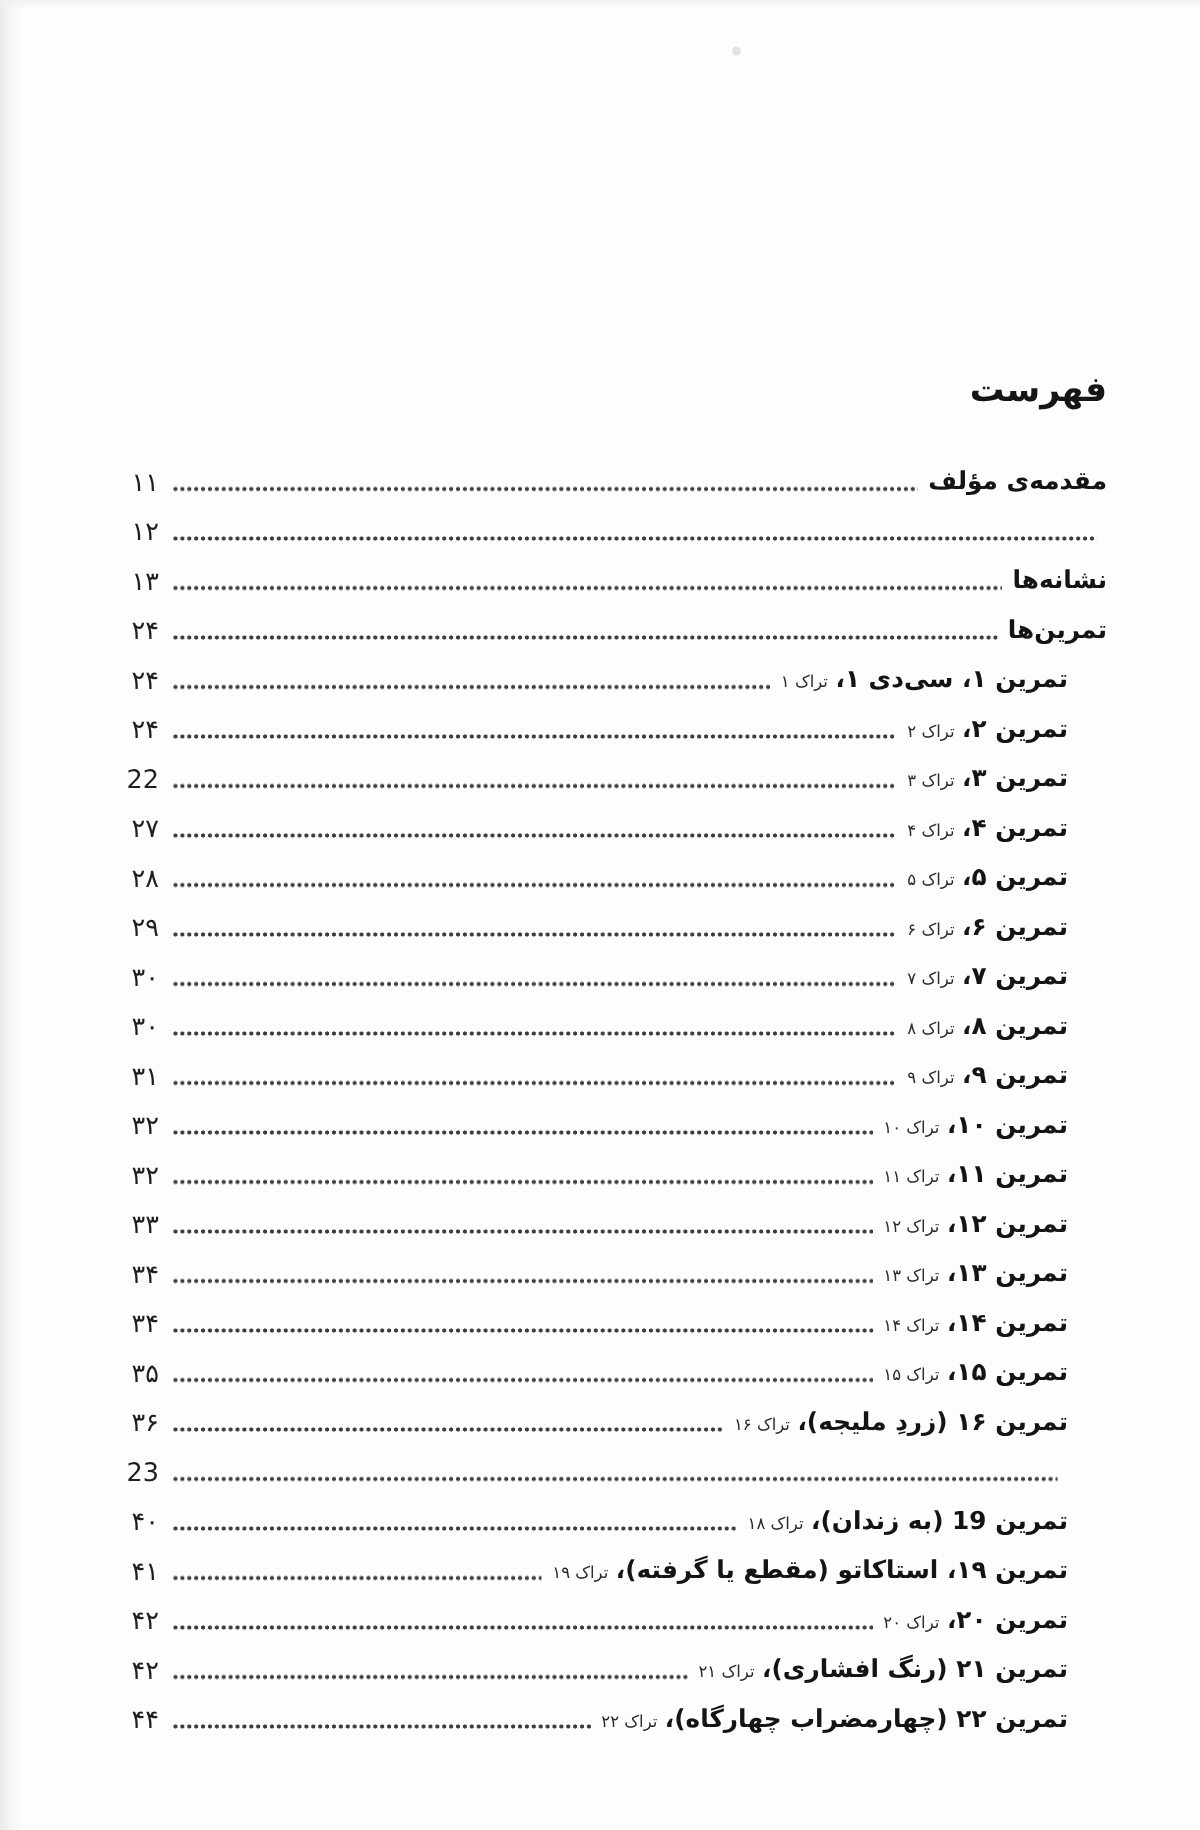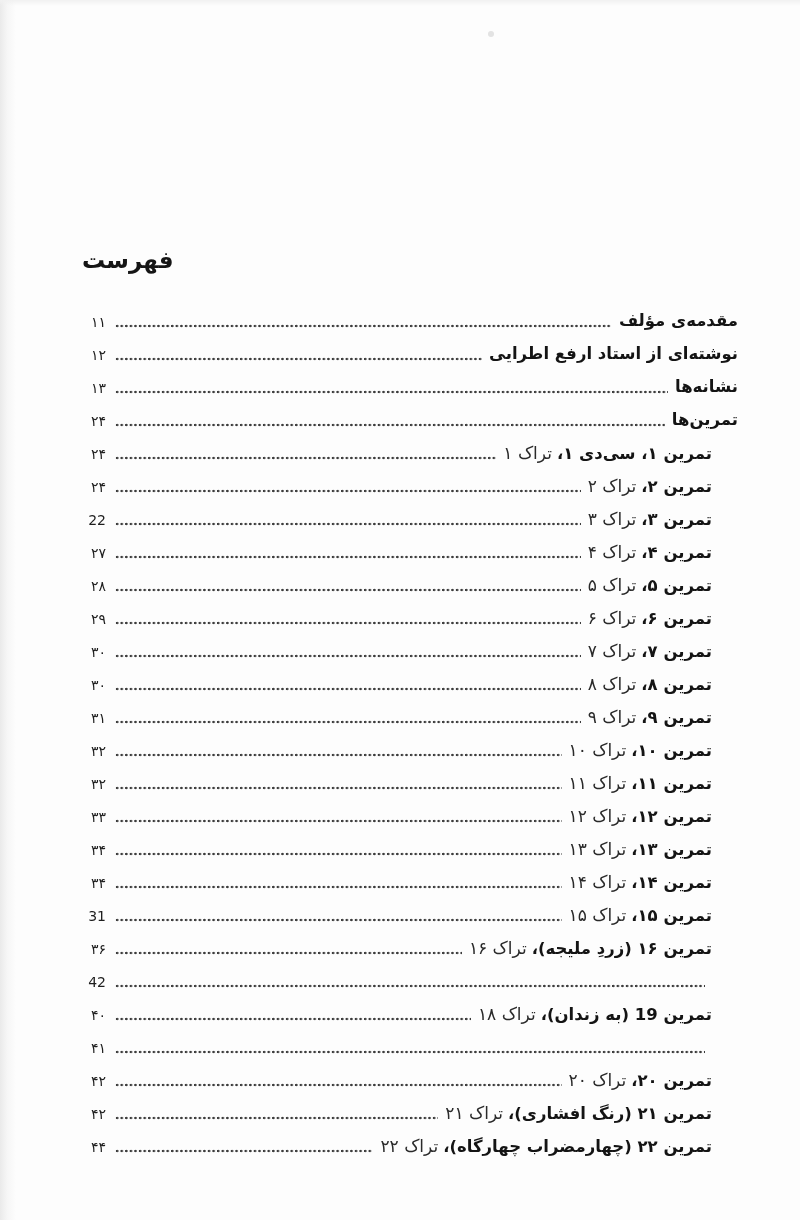--- a/index.html
+++ b/index.html
@@ -26,49 +26,49 @@
   .scan-speck {
     position: absolute; left: 488px; top: 31px; width: 6px; height: 6px;
     border-radius: 50%; background: #e3e3e3;
   }
   .page {
     position: relative;
     padding: 247px 62px 0 82px;
     direction: rtl;
   }
   .title {
-    text-align: left;
+    text-align: right;
     font-size: 23px;
     font-weight: bold;
     color: #151515;
   }
   .toc { margin-top: 31px; }
   .toc-row {
     display: flex;
     align-items: center;
     height: 33px;
     font-size: 16.5px;
   }
   .toc-row.indent { padding-right: 26px; }
   .entry { white-space: nowrap; text-align: right; }
   .entry b { font-weight: bold; color: #141414; }
-  .reg { font-weight: 400; margin-right: 5px; font-size: 17px; color: #2a2a2a; }
+  .reg { font-weight: 400; margin-right: 5px; font-size: 11px; color: #2a2a2a; }
   .reg:empty { display: none; }
   .leader {
     flex: 1;
     height: 6px;
     margin-top: 10px;      
     margin-right: 7px;     
     margin-left: 9px;      
     background-image: radial-gradient(circle at 2px 3px, #3c3c3c 1.15px, rgba(0,0,0,0) 1.6px);
     background-size: 4.6px 6px;
     background-repeat: repeat-x;
   }
   .page-num {
-    font-size: 14px;
+    font-size: 17px;
     min-width: 24px;
     text-align: right;
     color: #1e1e1e;
     transform: translateY(1px);
   }
 </style>
 </head>
 <body>
 
 <div class="scan-edge-left"></div>
@@ -80,21 +80,20 @@
 
   <div class="toc">
 
       <div class="toc-row">
         <span class="entry"><b>مقدمه‌ی مؤلف</b></span>
         <span class="leader"></span>
         <span class="page-num">۱۱</span>
       </div>
 
       <div class="toc-row">
-        <span class="entry"><b>نوشته‌ای از استاد ارفع اطرایی</b></span>
         <span class="leader"></span>
         <span class="page-num">۱۲</span>
       </div>
 
       <div class="toc-row">
         <span class="entry"><b>نشانه‌ها</b></span>
         <span class="leader"></span>
         <span class="page-num">۱۳</span>
       </div>
 
@@ -184,41 +183,42 @@
 
       <div class="toc-row indent">
         <span class="entry"><b>تمرین ۱۴،</b><span class="reg">تراک ۱۴</span></span>
         <span class="leader"></span>
         <span class="page-num">۳۴</span>
       </div>
 
       <div class="toc-row indent">
         <span class="entry"><b>تمرین ۱۵،</b><span class="reg">تراک ۱۵</span></span>
         <span class="leader"></span>
-        <span class="page-num">31</span>
+        <span class="page-num">۳۵</span>
       </div>
 
       <div class="toc-row indent">
         <span class="entry"><b>تمرین ۱۶ (زردِ ملیجه)،</b><span class="reg">تراک ۱۶</span></span>
         <span class="leader"></span>
         <span class="page-num">۳۶</span>
       </div>
 
       <div class="toc-row indent">
         <span class="leader"></span>
-        <span class="page-num">42</span>
+        <span class="page-num">23</span>
       </div>
 
       <div class="toc-row indent">
         <span class="entry"><b>تمرین 19 (به زندان)،</b><span class="reg">تراک ۱۸</span></span>
         <span class="leader"></span>
         <span class="page-num">۴۰</span>
       </div>
 
       <div class="toc-row indent">
+        <span class="entry"><b>تمرین ۱۹، استاکاتو (مقطع یا گرفته)،</b><span class="reg">تراک ۱۹</span></span>
         <span class="leader"></span>
         <span class="page-num">۴۱</span>
       </div>
 
       <div class="toc-row indent">
         <span class="entry"><b>تمرین ۲۰،</b><span class="reg">تراک ۲۰</span></span>
         <span class="leader"></span>
         <span class="page-num">۴۲</span>
       </div>
 

